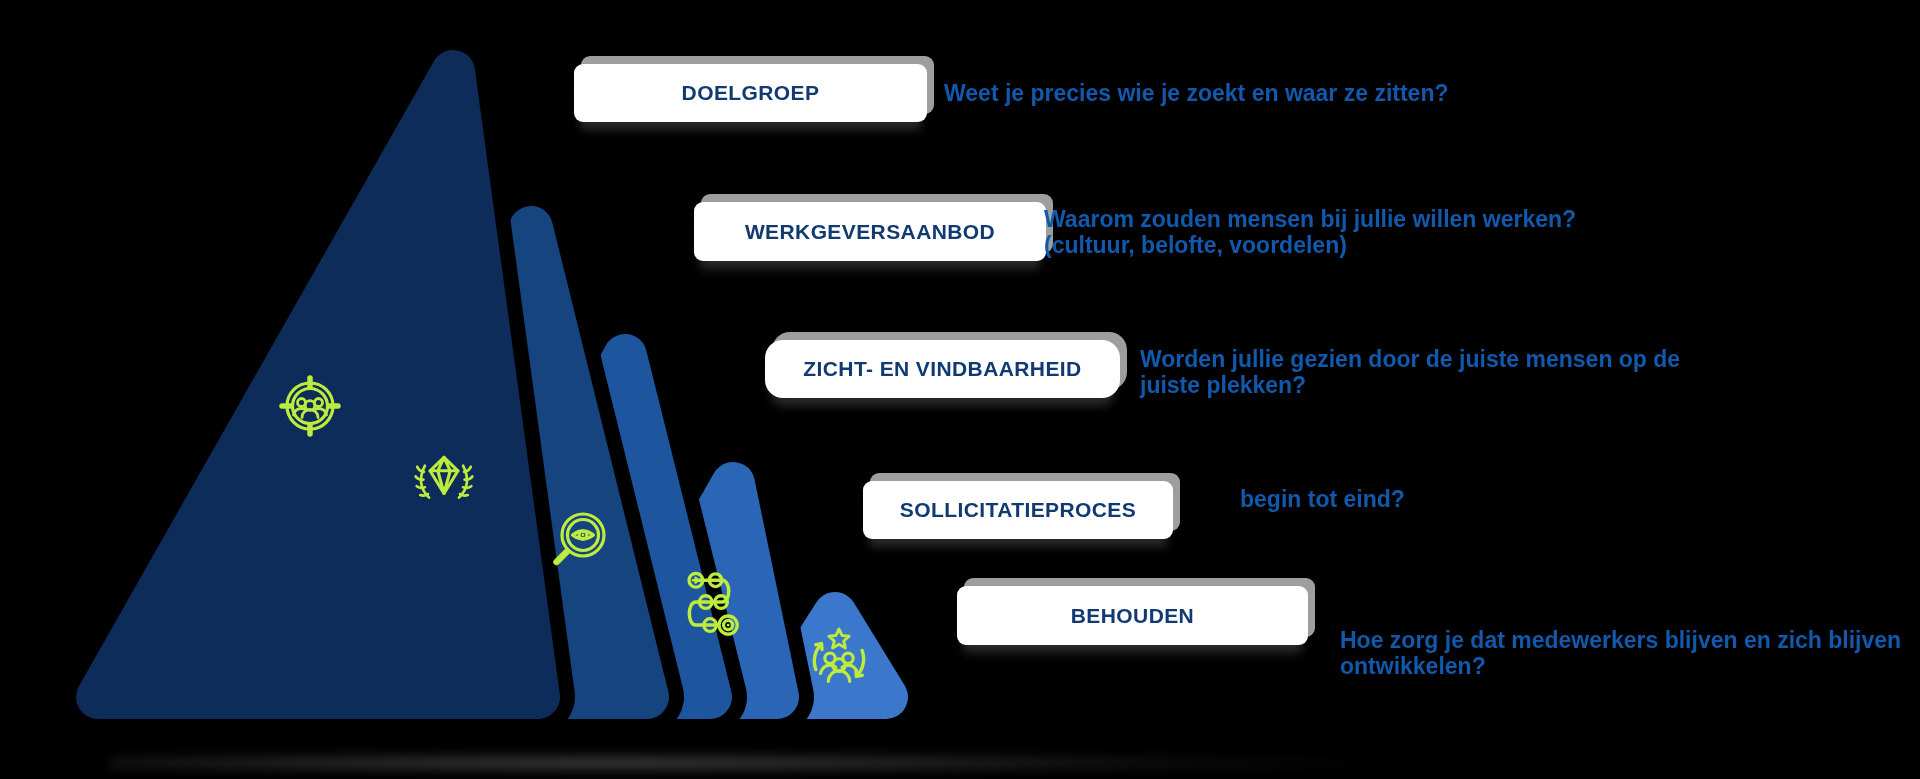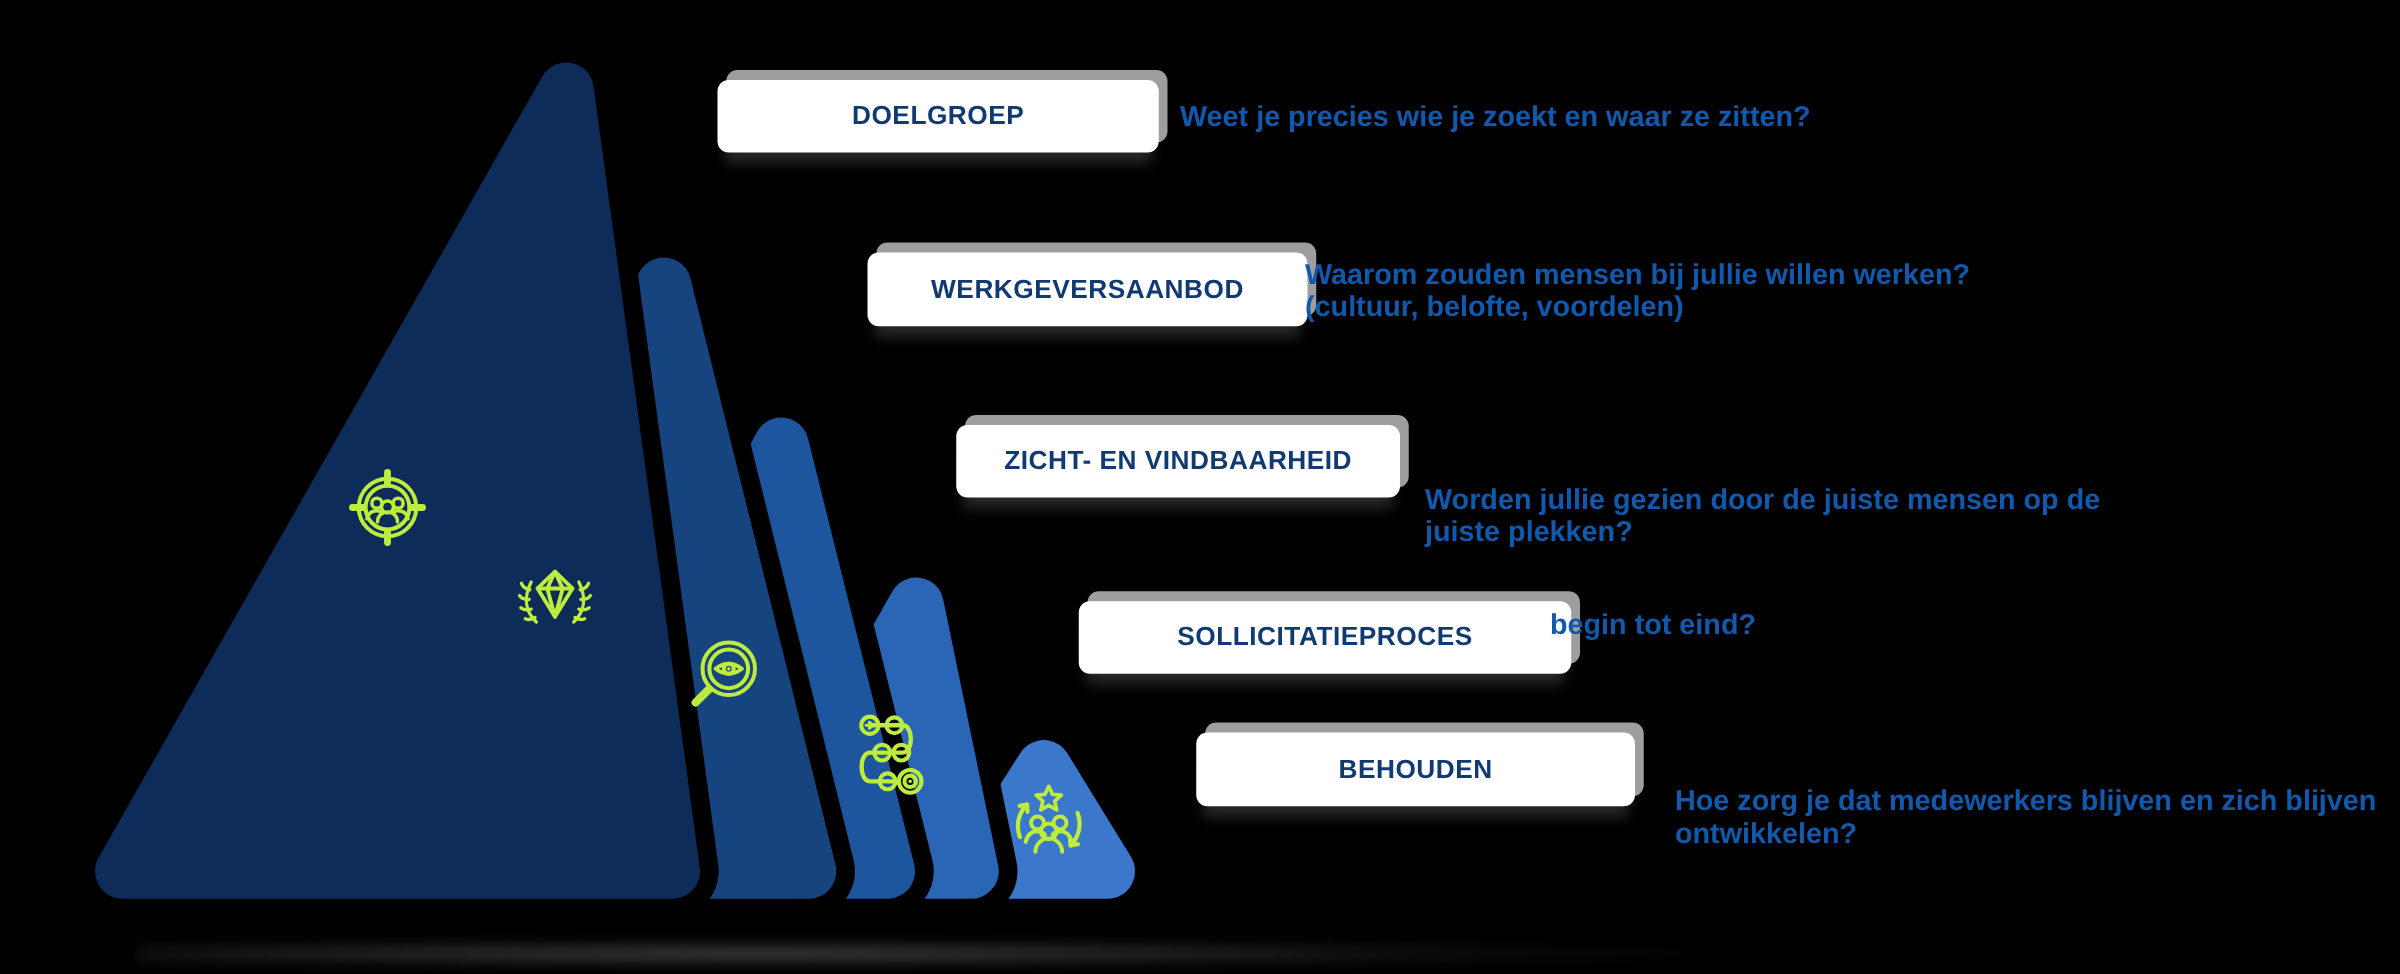--- a/index.html
+++ b/index.html
@@ -38,26 +38,26 @@
   .desc-line{
     color:var(--desc-text,#1159ac);
     font-weight:700;
     font-size:23px;
     line-height:26px;
     white-space:nowrap;
   }
   
   .box-1{left:544px;top:64px;width:353px;height:58px;}
   .box-2{left:664px;top:202px;width:352px;height:59px;}
-  .box-3{left:735px;top:340px;width:355px;height:58px;}
-  .box-4{left:833px;top:481px;width:394px;height:58px;}
+  .box-3{left:735px;top:340px;width:355px;height:58px;border-radius:18px;}
+  .box-4{left:833px;top:481px;width:310px;height:58px;}
   .box-5{left:927px;top:586px;width:351px;height:59px;}
   .desc-1{left:944px;top:80px;}
   .desc-2{left:1044px;top:206px;}
-  .desc-3{left:1140px;top:346px;margin-top:40px;}
+  .desc-3{left:1140px;top:346px;}
   .desc-4{left:1240px;top:486px;}
   .desc-5{left:1340px;top:627px;}
   .icon-1{left:278px;top:374px;}
   .icon-2{left:411px;top:445px;}
   .icon-3{left:547px;top:508px;}
   .icon-4{left:674px;top:566px;}
   .icon-5{left:803px;top:624px;}
 </style>
 </head>
 <body style="background: rgb(0, 0, 0);">

